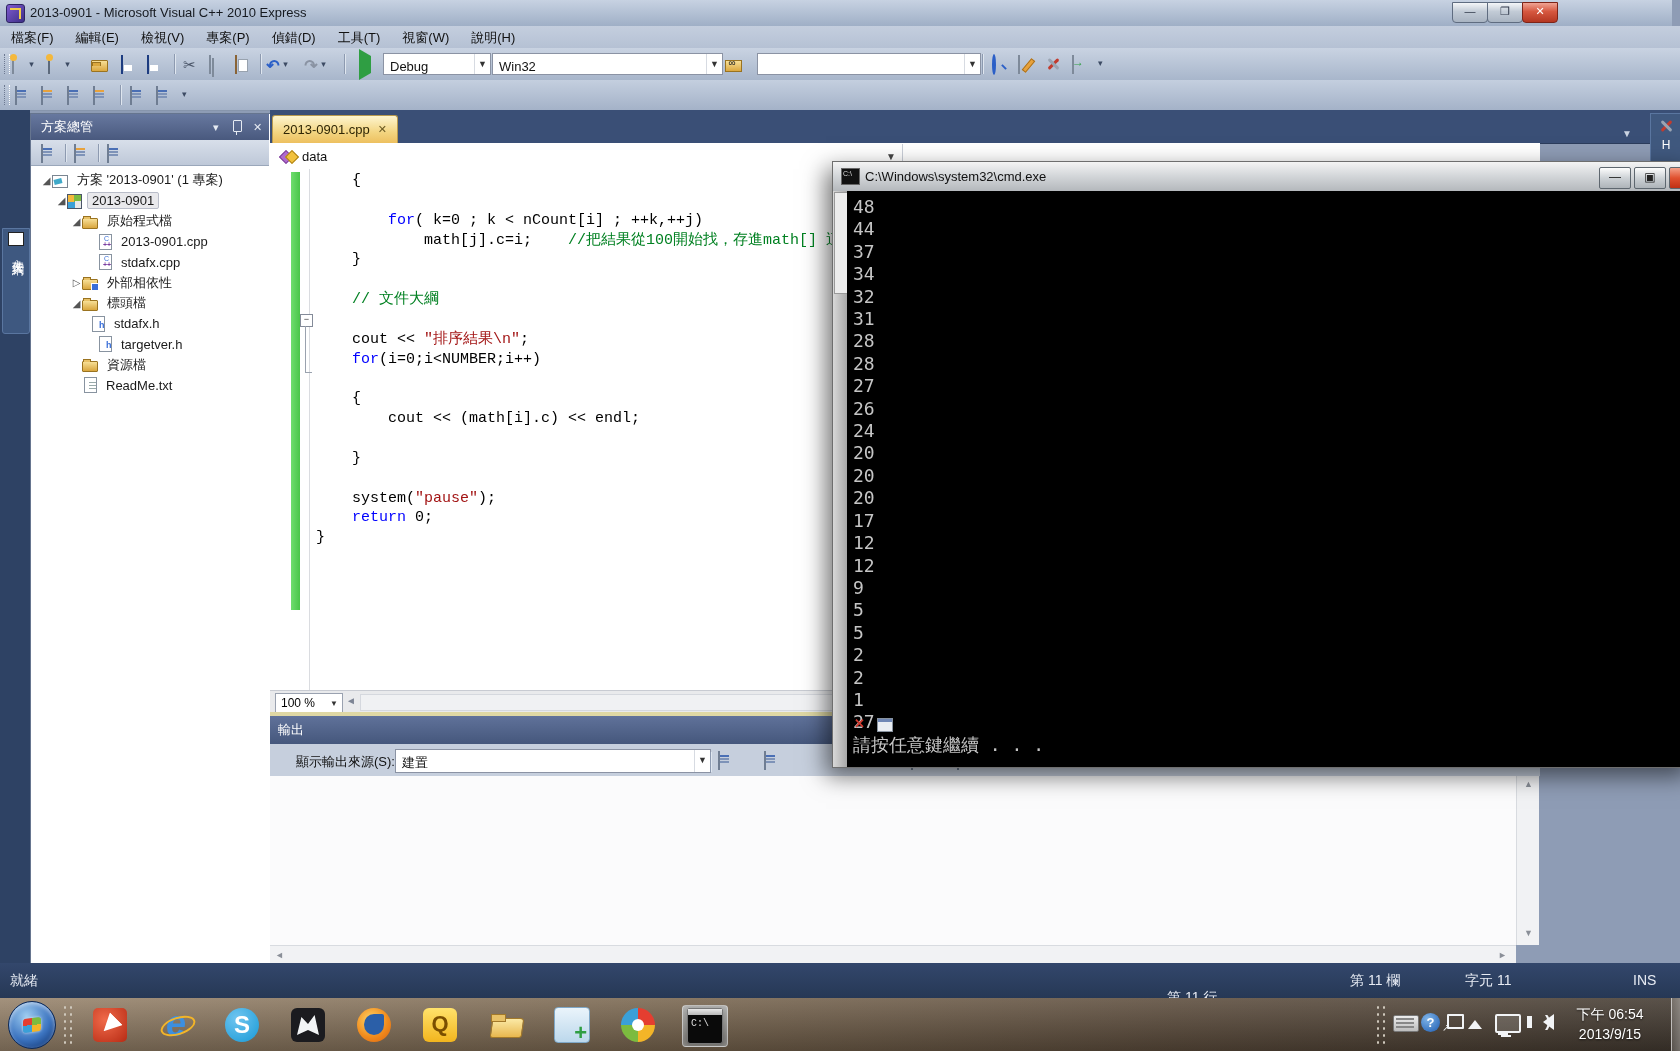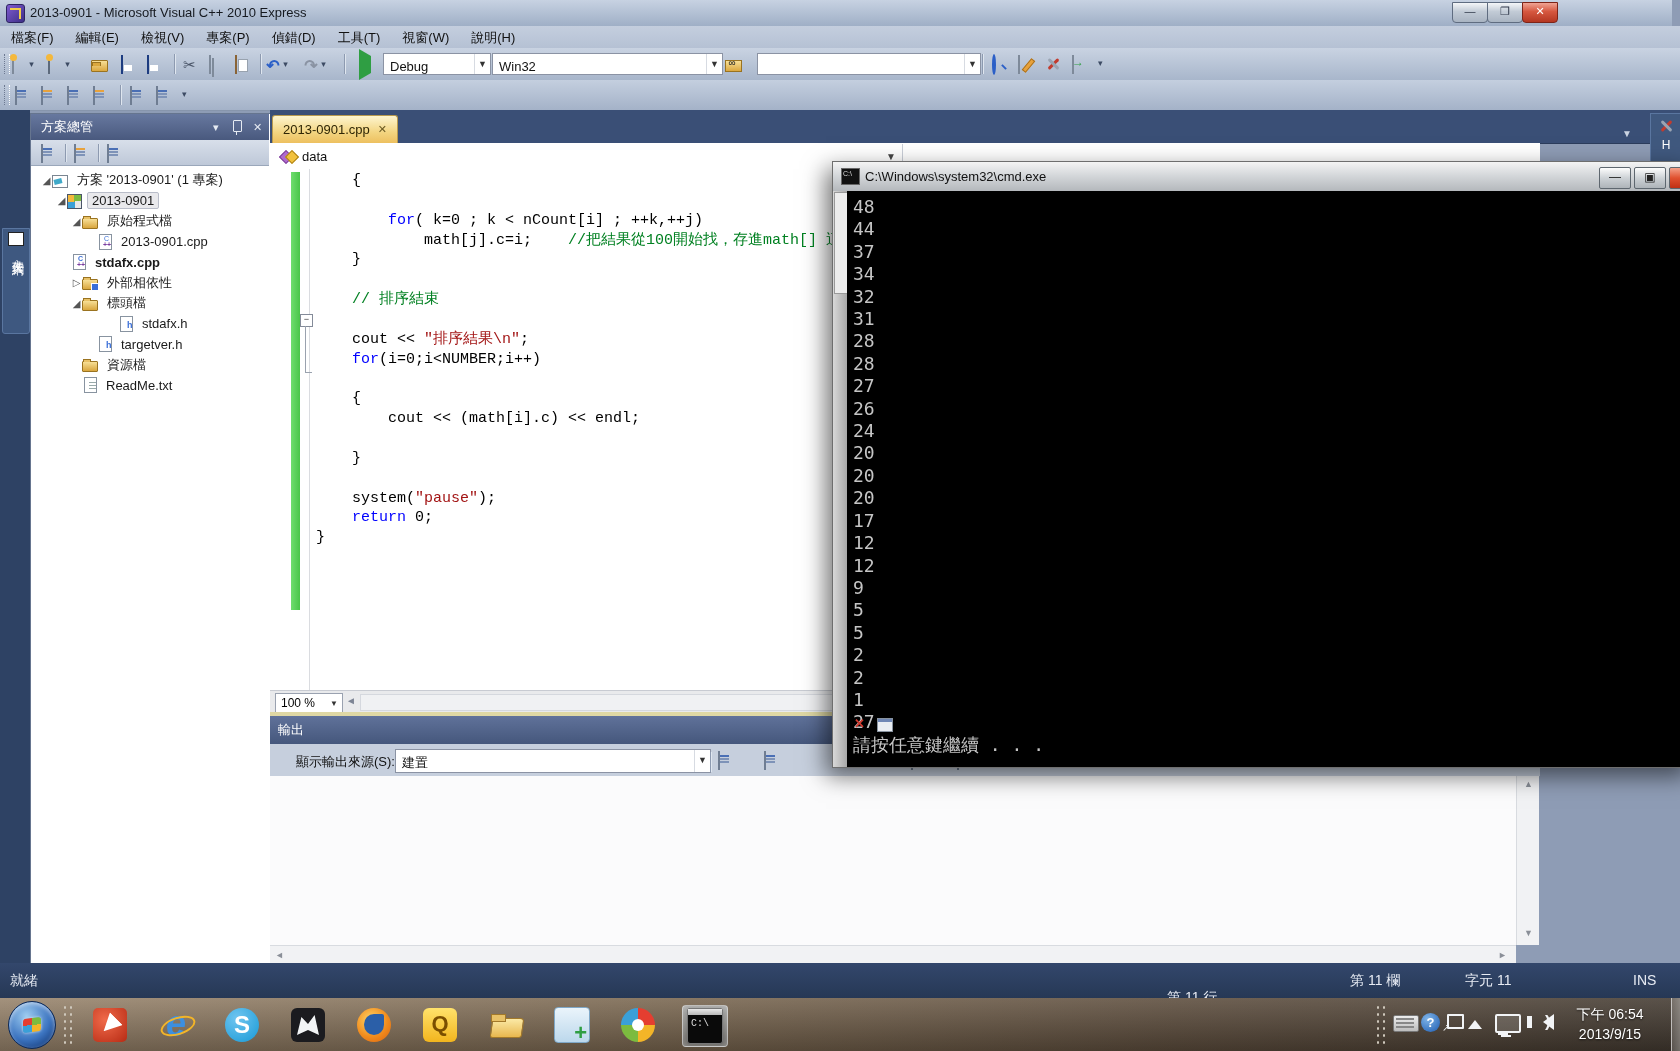--- a/index.html
+++ b/index.html
@@ -358,36 +358,36 @@
         <div class="trow" style="padding-left: 40px;">
           <span class="texp">◢</span>
           <span class="ticon t-folder-open"></span>
           <span class="tlabel">原始程式檔</span>
         </div>
         <div class="trow" style="padding-left: 55px;">
           <span class="texp"></span>
           <span class="ticon pg t-cpp"></span>
           <span class="tlabel">2013-0901.cpp</span>
         </div>
-        <div class="trow" style="padding-left: 29px; font-weight: bold;">
+        <div class="trow" style="padding-left: 55px;">
           <span class="texp"></span>
           <span class="ticon pg t-cpp"></span>
           <span class="tlabel">stdafx.cpp</span>
         </div>
         <div class="trow" style="padding-left: 40px;">
           <span class="texp">▷</span>
           <span class="ticon t-folder-ref"></span>
           <span class="tlabel">外部相依性</span>
         </div>
         <div class="trow" style="padding-left: 40px;">
           <span class="texp">◢</span>
           <span class="ticon t-folder-open"></span>
           <span class="tlabel">標頭檔</span>
         </div>
-        <div class="trow" style="padding-left: 76px;">
+        <div class="trow" style="padding-left: 48px;">
           <span class="texp"></span>
           <span class="ticon pg t-header"></span>
           <span class="tlabel">stdafx.h</span>
         </div>
         <div class="trow" style="padding-left: 55px;">
           <span class="texp"></span>
           <span class="ticon pg t-header"></span>
           <span class="tlabel">targetver.h</span>
         </div>
         <div class="trow" style="padding-left: 40px;">
@@ -428,21 +428,21 @@
     <div class="abs" id="collapse-box">−</div>
     <div class="abs" id="collapse-line"></div>
     <div class="abs" id="collapse-tick"></div>
     <div class="abs" id="code">
         <div class="ln"><span class="p">    {</span></div>
         <div class="ln">&nbsp;</div>
         <div class="ln"><span class="p">        </span><span class="k">for</span><span class="p">( k=0 ; k &lt; nCount[i] ; ++k,++j)</span></div>
         <div class="ln"><span class="p">            math[j].c=i;    </span><span class="c">//把結果從100開始找，存進math[] 這</span></div>
         <div class="ln"><span class="p">    }</span></div>
         <div class="ln">&nbsp;</div>
-        <div class="ln"><span class="p">    </span><span class="c">// 排序結束</span></div>
+        <div class="ln"><span class="p">    </span><span class="c">// 文件大綱</span></div>
         <div class="ln">&nbsp;</div>
         <div class="ln"><span class="p">    cout &lt;&lt; </span><span class="s">"排序結果\n"</span><span class="p">;</span></div>
         <div class="ln"><span class="p">    </span><span class="k">for</span><span class="p">(i=0;i&lt;NUMBER;i++)</span></div>
         <div class="ln">&nbsp;</div>
         <div class="ln"><span class="p">    {</span></div>
         <div class="ln"><span class="p">        cout &lt;&lt; (math[i].c) &lt;&lt; endl;</span></div>
         <div class="ln">&nbsp;</div>
         <div class="ln"><span class="p">    }</span></div>
         <div class="ln">&nbsp;</div>
         <div class="ln"><span class="p">    system(</span><span class="s">"pause"</span><span class="p">);</span></div>

